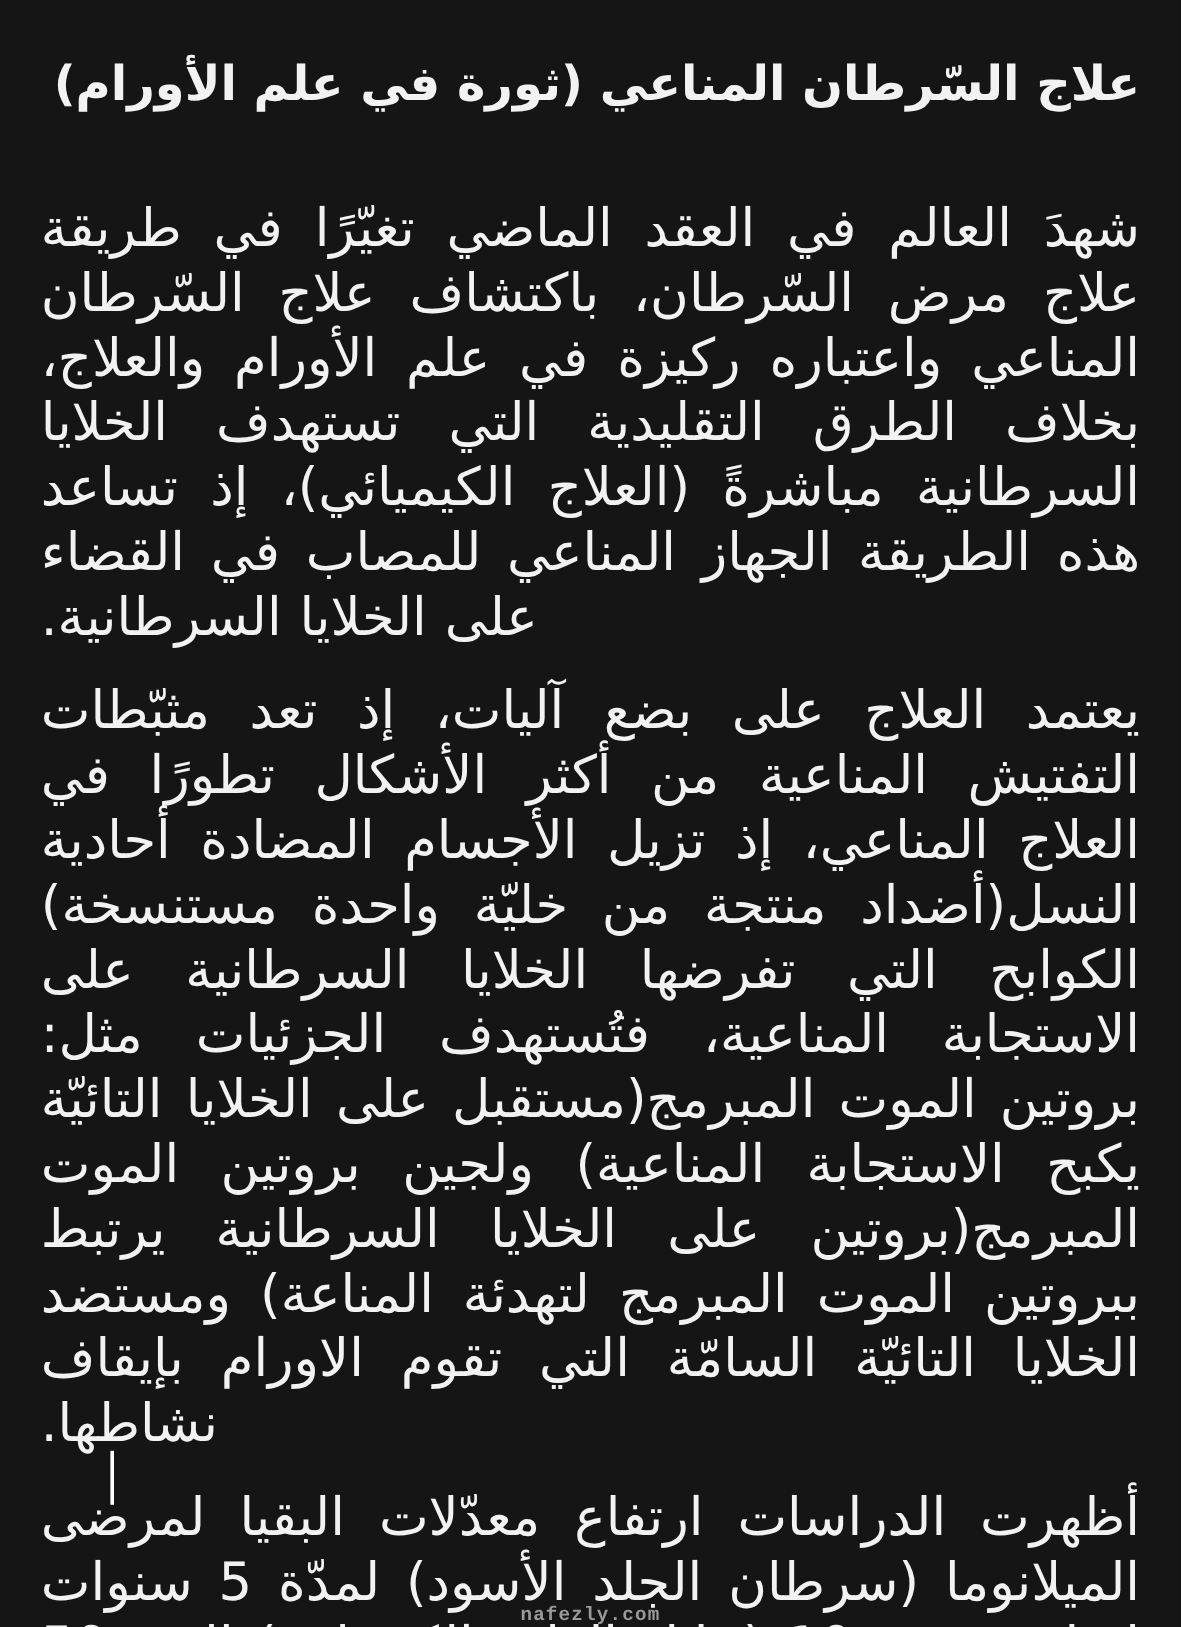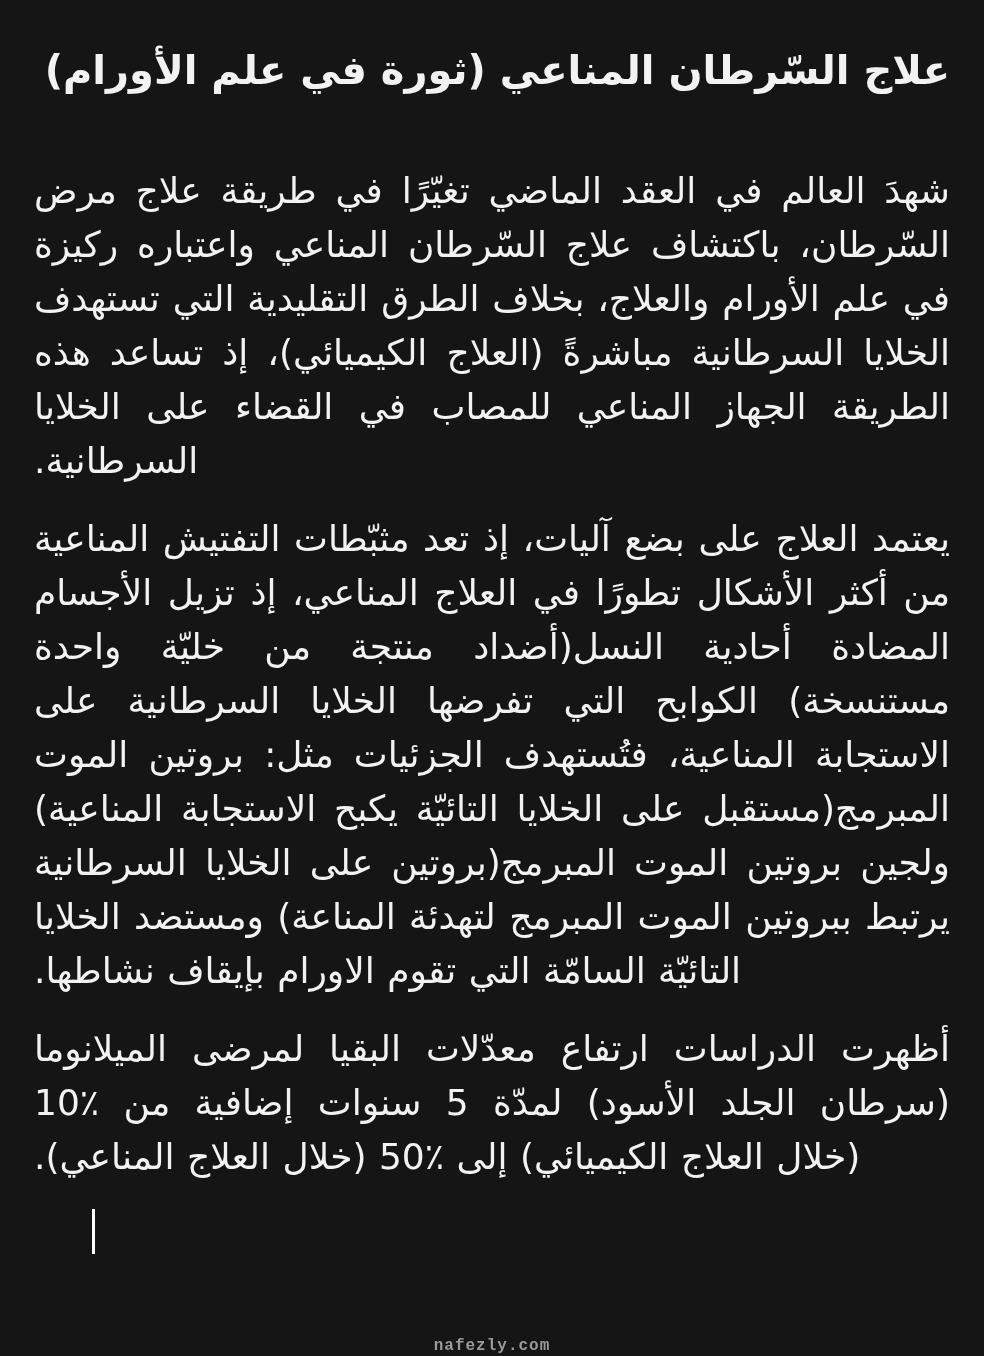--- a/index.html
+++ b/index.html
@@ -23,21 +23,21 @@
     box-sizing: border-box;
   }
   .title {
     font-size: 40px;
     font-weight: bold;
     text-align: right;
     margin: 0 0 68px 0;
     line-height: 1.3;
   }
   .para {
-    font-size: 36px;
+    font-size: 44px;
     line-height: 54px;
     text-align: justify;
     text-align-last: left;
     margin: 0 0 24px 0;
     word-spacing: 1px;
   }
   .caret {
     position: absolute;
     left: 92px;
     top: 1209px;

